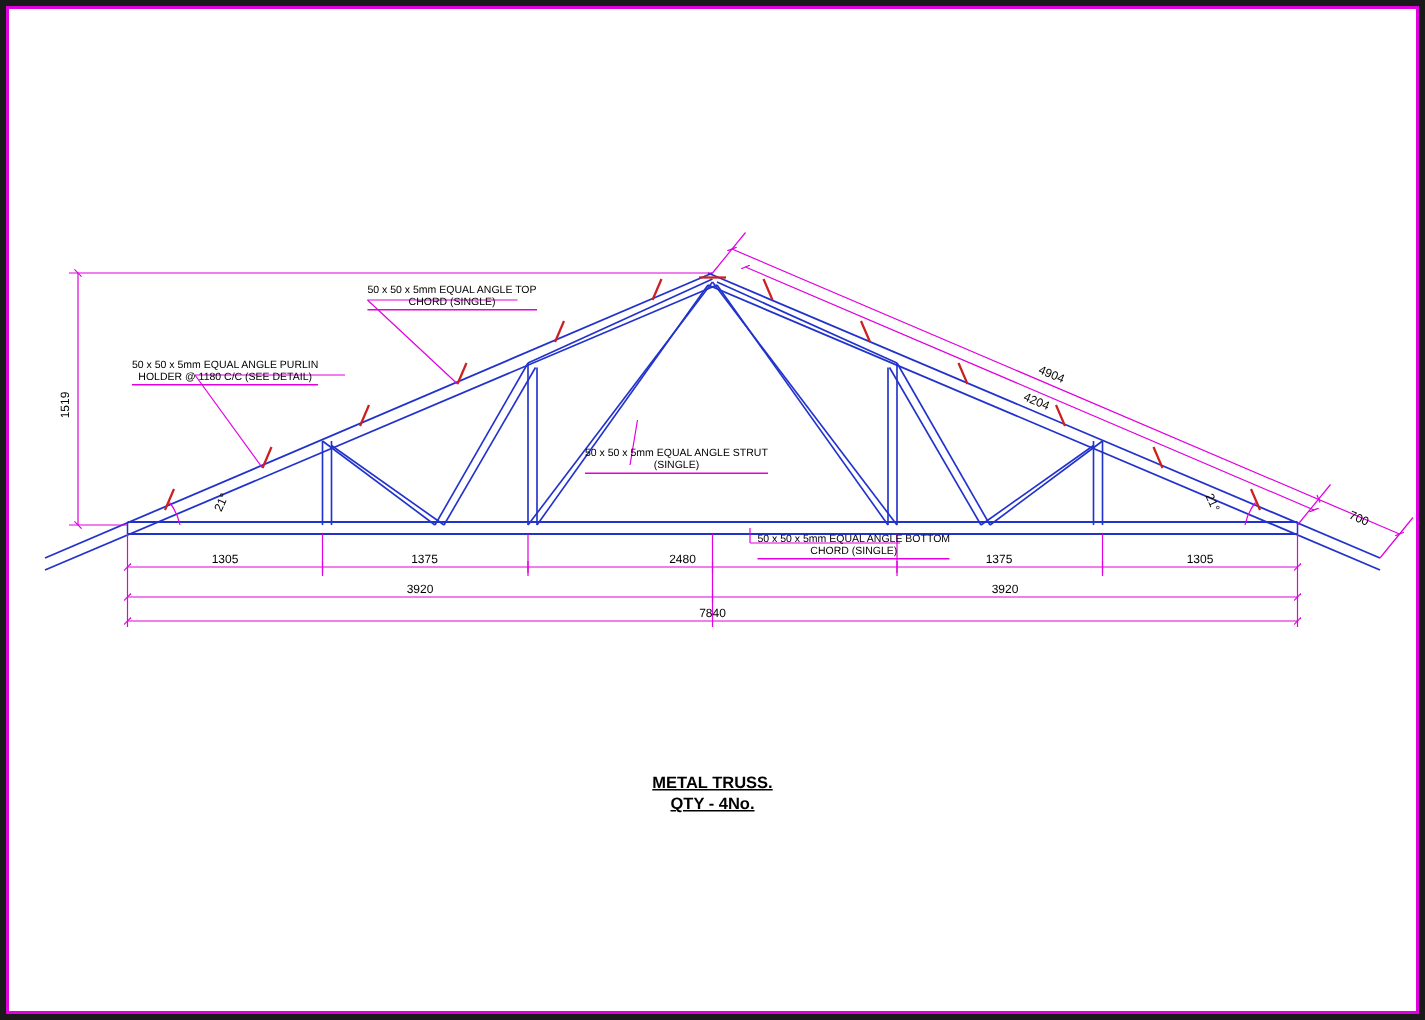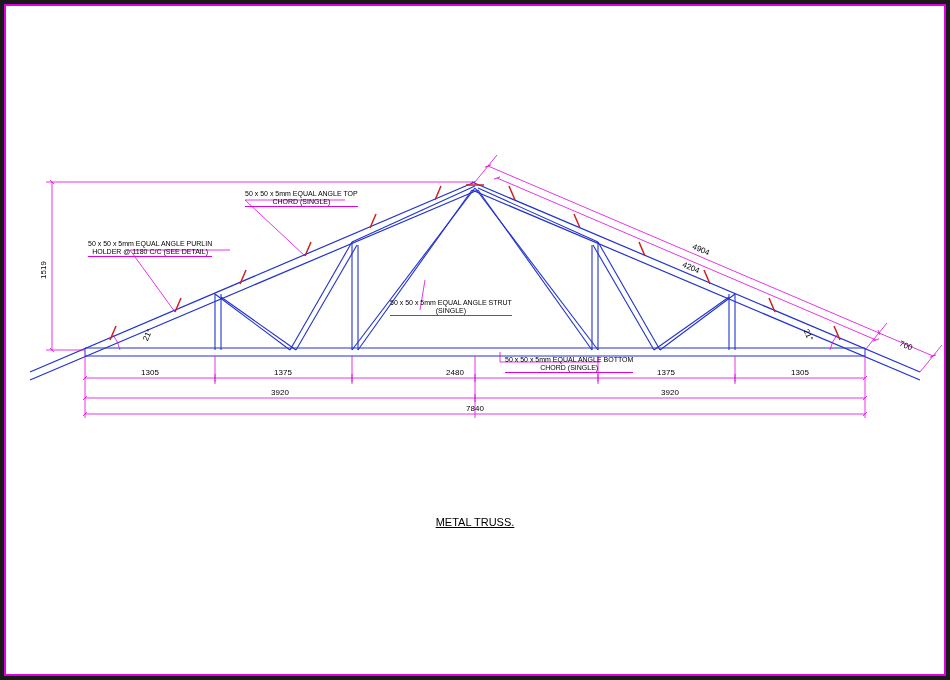--- a/index.html
+++ b/index.html
@@ -29,21 +29,21 @@
     top: 0;
     left: 0;
   }
   .title-block {
     position: absolute;
     left: 0;
     right: 0;
     top: 515px;
     text-align: center;
     font-size: 11px;
-    font-weight: normal;
+    font-weight: bold;
     color: #000;
   }
   .title-block div {
     text-decoration: underline;
     line-height: 1.3;
   }
   .ann {
     position: absolute;
     font-size: 7px;
     color: #000;
@@ -208,14 +208,15 @@
   </div>
   <div class="ann" style="left:390px; top:299px;">
     <span class="ul">50 x 50 x 5mm EQUAL ANGLE STRUT<br>(SINGLE)</span>
   </div>
   <div class="ann" style="left:505px; top:356px;">
     <span class="ul">50 x 50 x 5mm EQUAL ANGLE BOTTOM<br>CHORD (SINGLE)</span>
   </div>
 
   <div class="title-block">
     <div>METAL TRUSS.</div>
+    <div>QTY - 4No.</div>
   </div>
 </div>
 
 </body></html>

